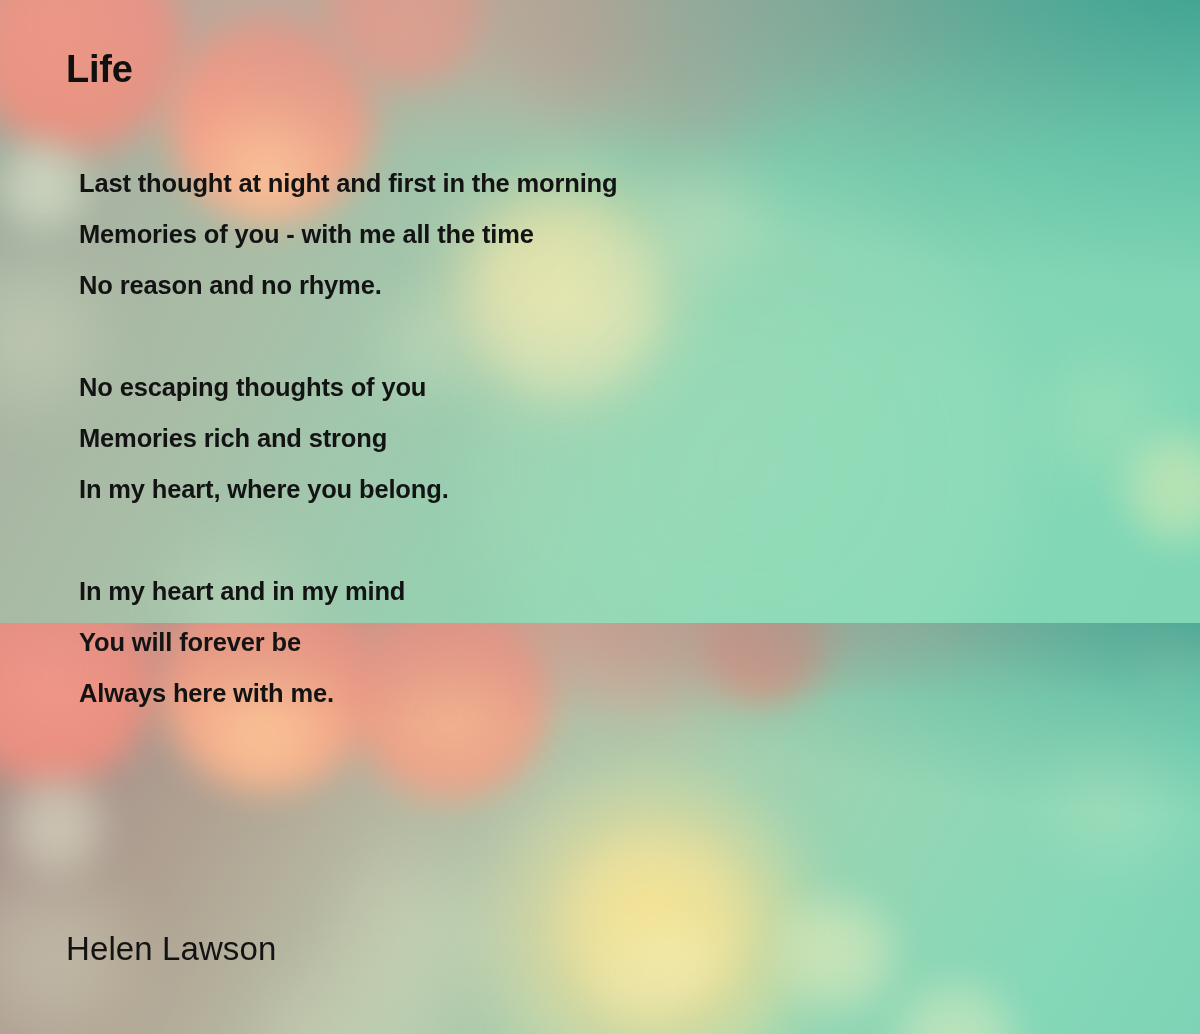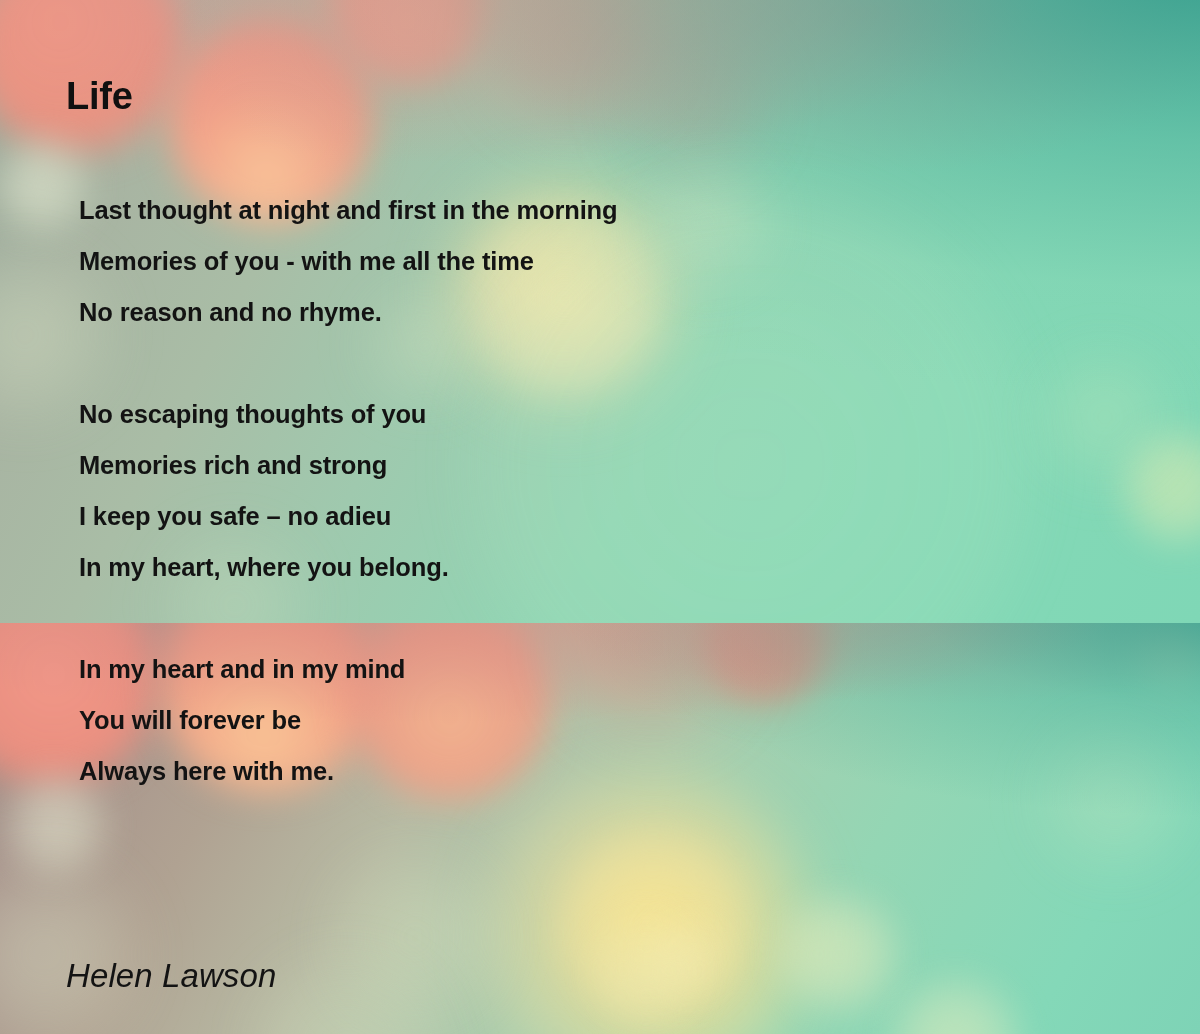--- a/index.html
+++ b/index.html
@@ -82,21 +82,20 @@
     filter: blur(9px);
   }
   .bokeh.soft  { filter: blur(17px); }
   .bokeh.xsoft { filter: blur(28px); }
 
   
   #poem-content {
     position: absolute;
     inset: 0;
     padding: 0;
-    margin-top: 27px;
   }
   #poem-title {
     position: absolute;
     left: 66px;
     top: 50px;
     margin: 0;
     font-size: 38px;
     font-weight: bold;
     color: #101010;
     letter-spacing: -0.2px;
@@ -117,21 +116,20 @@
     line-height: 51px;
     white-space: pre;
     letter-spacing: -0.15px;
     font-stretch: condensed;
   }
   #poem-author {
     position: absolute;
     left: 66px;
     top: 930px;
     font-size: 33px;
-    font-style: italic;
     font-weight: normal;
     color: #131313;
     letter-spacing: 0.1px;
   }
 </style>
 </head>
 <body>
 
 <div id="poem-card">
 
@@ -253,21 +251,20 @@
 
       <div class="stanza">
         <div class="poem-line">Last thought at night and first in the morning</div>
         <div class="poem-line">Memories of you - with me all the time</div>
         <div class="poem-line">No reason and no rhyme.</div>
       </div>
 
       <div class="stanza">
         <div class="poem-line">No escaping thoughts of you</div>
         <div class="poem-line">Memories rich and strong</div>
-        <div class="poem-line">I keep you safe – no adieu</div>
         <div class="poem-line">In my heart, where you belong.</div>
       </div>
 
       <div class="stanza">
         <div class="poem-line">In my heart and in my mind</div>
         <div class="poem-line">You will forever be</div>
         <div class="poem-line">Always here with me.</div>
       </div>
 
     </div>

